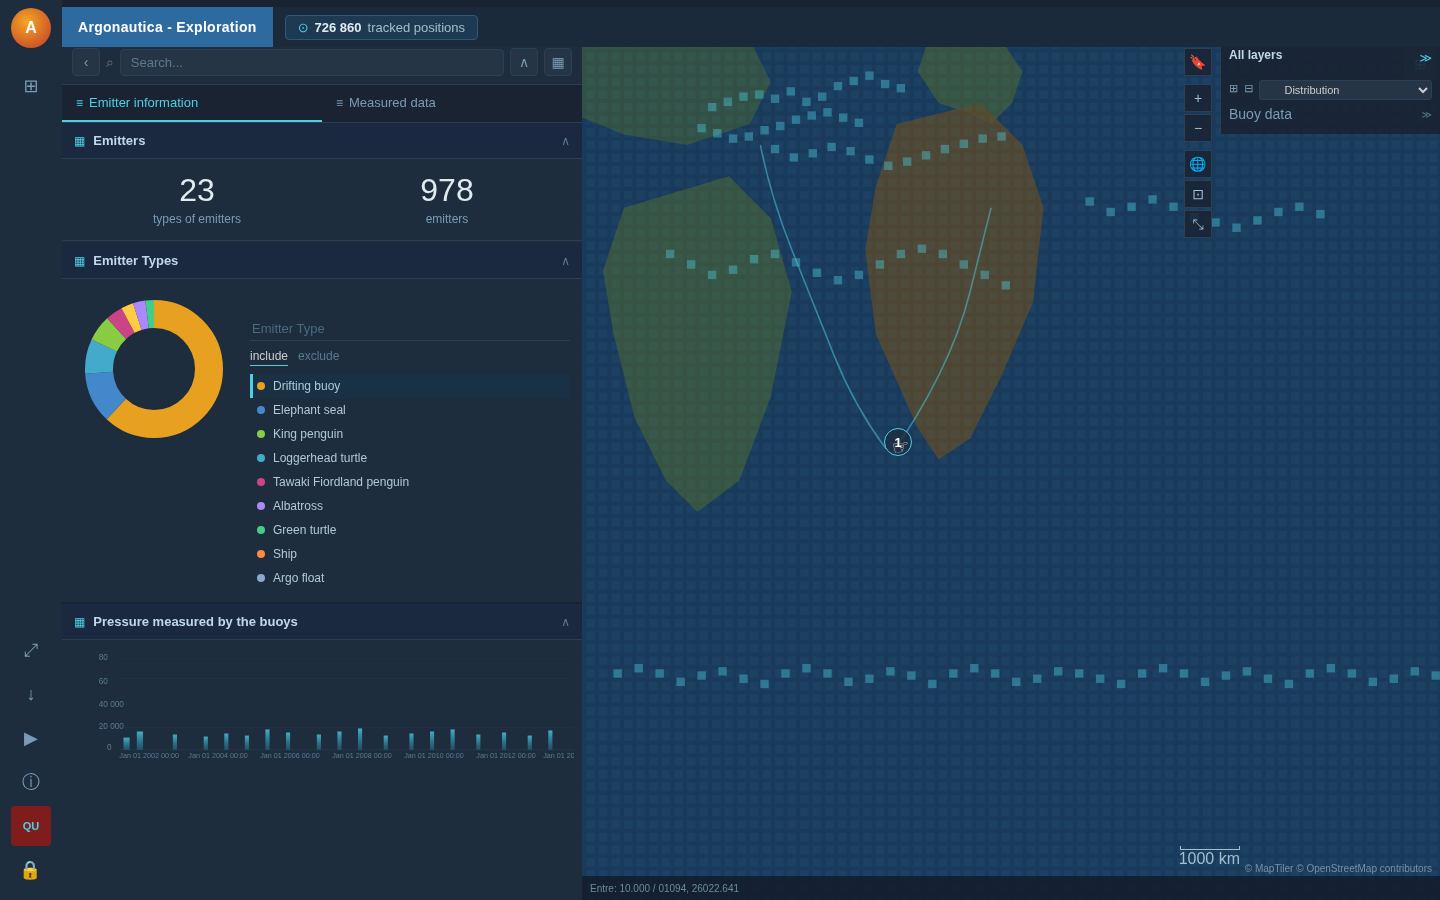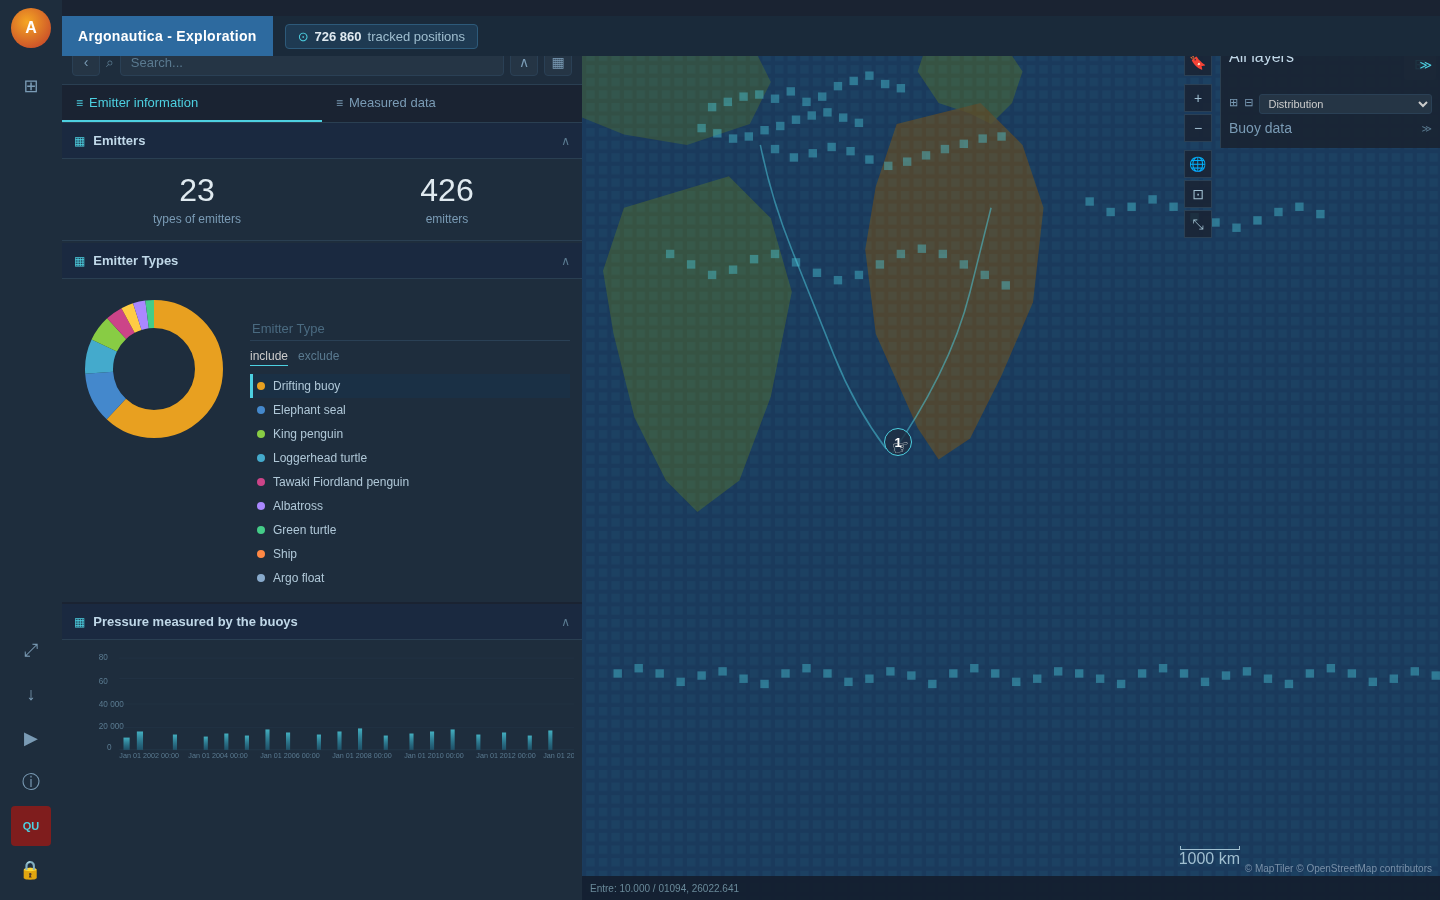--- a/index.html
+++ b/index.html
@@ -37,21 +37,21 @@
       margin-top: auto;
     }
     .icon-bar-badge {
       background: #7f1d1d;
       border-radius: 4px;
     }
 
     
     #header {
       position: absolute;
-      left: 62px; top: 16px;
+      left: 62px; top: 7px;
       width: calc(1440px - 62px);
       height: 40px;
       background: #1a2a3a;
       display: flex;
       align-items: center;
       z-index: 99;
     }
     #app-title {
       background: #2d6a9f;
       color: #fff;
@@ -284,38 +284,38 @@
     #map-right-panel {
       position: absolute;
       right: 0; top: 0;
       width: 220px;
       background: rgba(26, 35, 50, 0.9);
       border-left: 1px solid #2a3f52;
       padding: 8px;
     }
     .map-right-title {
       color: #c0d8e8;
-      font-size: 16px;
-      font-weight: 400;
-      margin-bottom: 16px;
+      font-size: 12px;
+      font-weight: 700;
+      margin-bottom: 6px;
     }
     .map-right-row {
       display: flex;
       align-items: center;
       gap: 6px;
       margin-bottom: 4px;
     }
     .map-layer-icon { color: #7a9bb5; font-size: 11px; }
     .map-layer-text { color: #a0bfd0; font-size: 12px; flex: 1; }
     .map-select {
       background: #253545;
       border: 1px solid #2a4055;
       color: #ccc;
       font-size: 11px;
-      padding: 2px 4px;
+      padding: 2px 20px;
       border-radius: 3px;
       width: 100%;
       margin-top: 4px;
     }
 
     
     #map-controls {
       position: absolute;
       top: 8px; right: 228px;
       display: flex;
@@ -467,21 +467,21 @@
       <span class="section-header-icon">▦</span>
       <span class="section-title">Emitters</span>
       <span class="section-collapse">∧</span>
     </div>
     <div id="emitters-stats">
       <div class="stat-item">
         <div class="stat-number">23</div>
         <div class="stat-label">types of emitters</div>
       </div>
       <div class="stat-item">
-        <div class="stat-number">426</div>
+        <div class="stat-number">978</div>
         <div class="stat-label">emitters</div>
       </div>
     </div>
   </div>
 
   <div id="emitter-types-section" class="panel-section">
     <div class="section-header">
       <span class="section-header-icon">▦</span>
       <span class="section-title">Emitter Types</span>
       <span class="section-collapse">∧</span>

